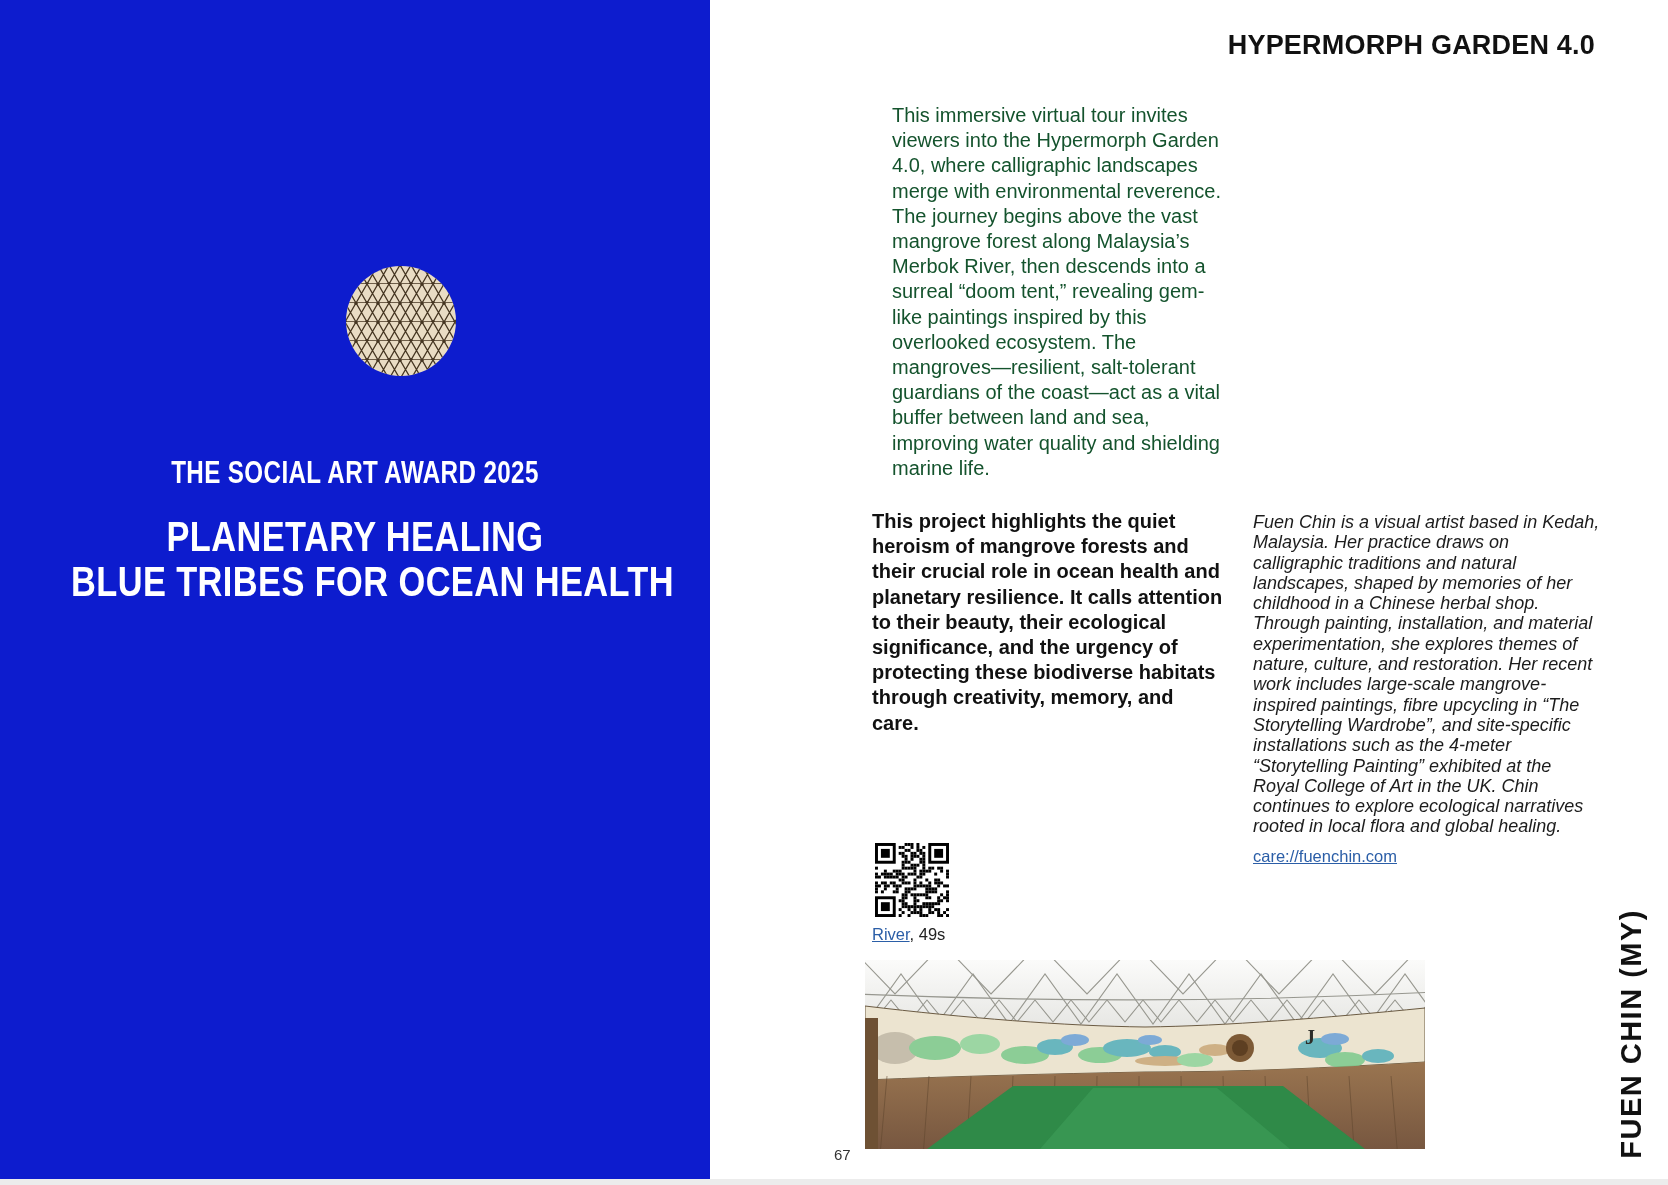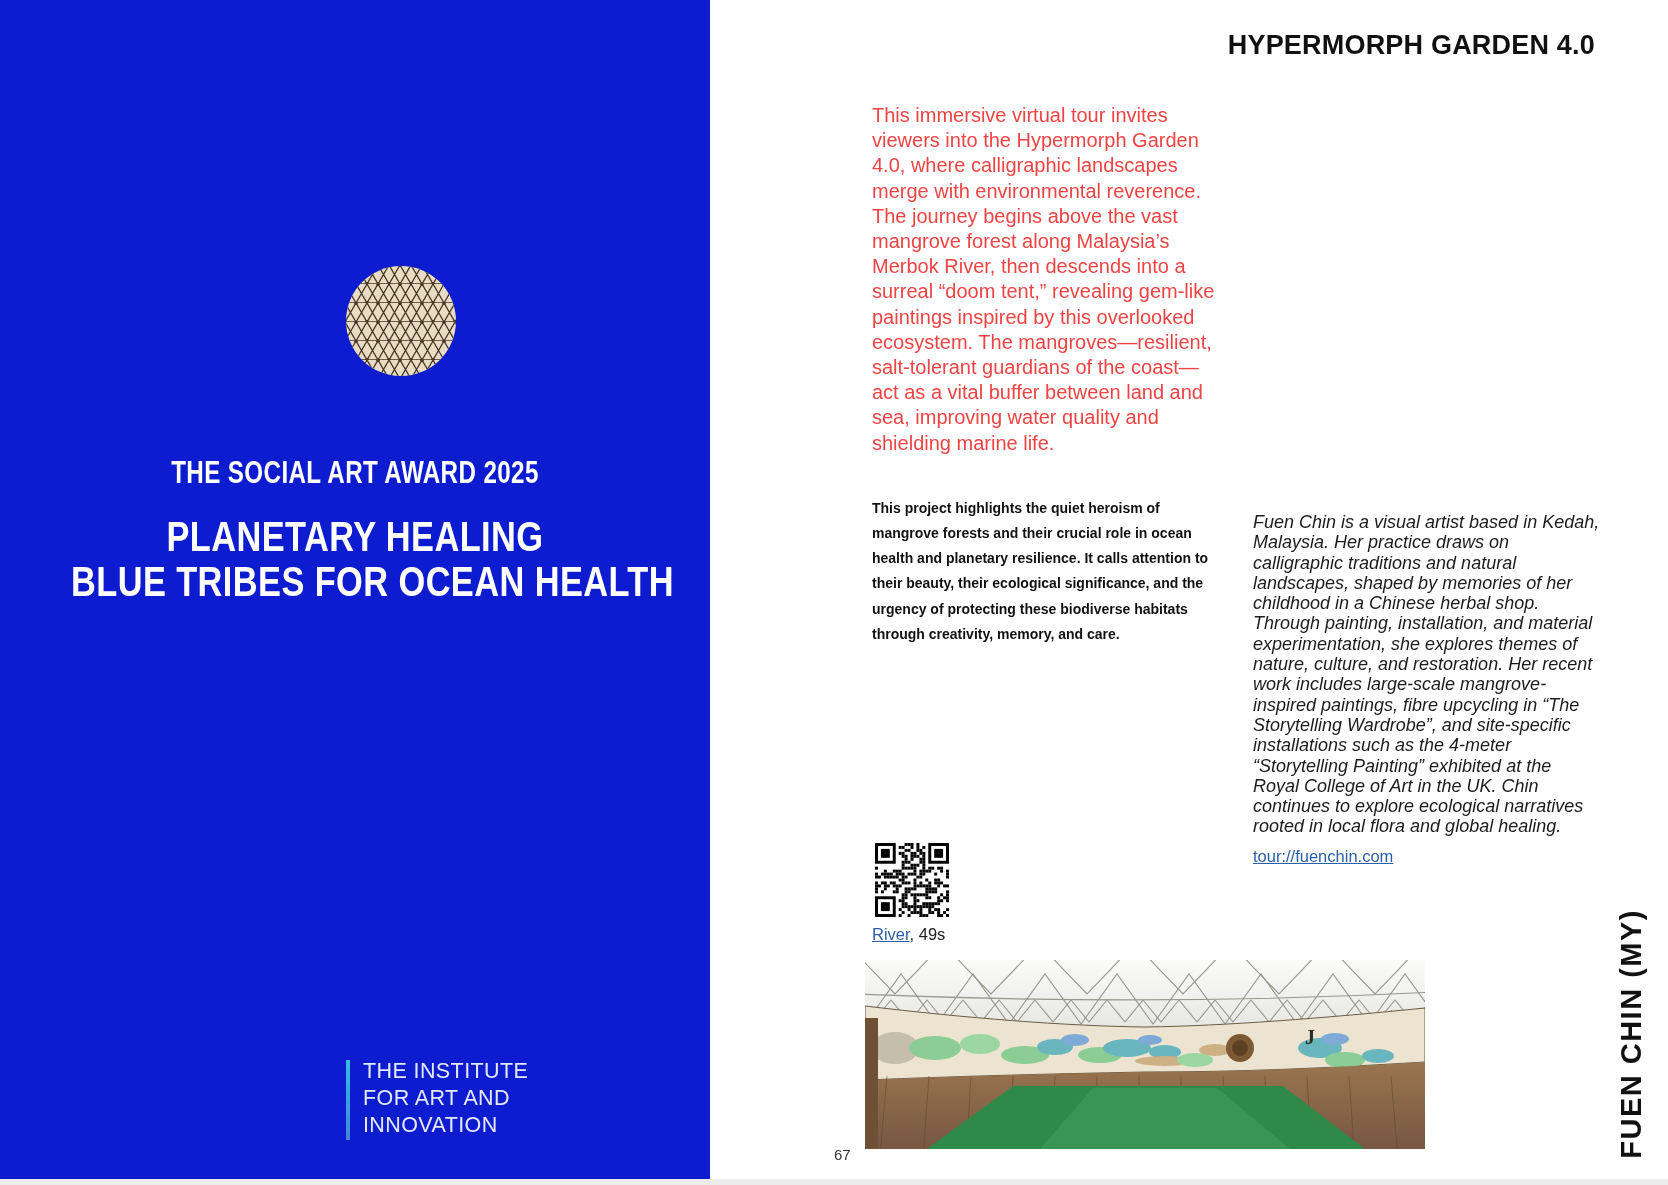--- a/index.html
+++ b/index.html
@@ -47,22 +47,22 @@
   .page--content {
     position:absolute; left:834px; top:0; width:834px; height:1185px;
     background:#ffffff; color:#1a1a1a;
   }
   .page-title {
     position:absolute; top:30px; right:73px; left:0;
     text-align:right; color:#111;
     font-size:27px; font-weight:700; line-height:31px; letter-spacing:.2px;
   }
   .col1 { position:absolute; left:38px; top:103px; width:352px; }
-  .intro-par { font-size:20px; line-height:25.2px; color:#ef4444; }
-  .statement-par { margin-top:40px; font-size:14px; line-height:25.2px; font-weight:700; color:#111; }
+  .intro-par { font-size:20px; line-height:25.2px; color:#14532d;margin-left:20px; }
+  .statement-par { margin-top:28px; font-size:20px; line-height:25.2px; font-weight:700; color:#111; }
   .col2 { position:absolute; left:419px; top:512px; width:348px; }
   .bio-par { font-style:italic; font-size:18px; line-height:20.3px; color:#1c1c1c; }
   .link { color:#2b5ea7; text-decoration:underline; cursor:pointer; }
   .website-link { display:inline-block; margin-top:10px; font-size:16.5px; }
   .qr { position:absolute; left:41px; top:843px; width:74px; height:74px; }
   .video-line { position:absolute; left:38px; top:925px; font-size:16.5px; color:#222; }
   .photo {
     position:absolute; left:31px; top:960px; width:560px; height:189px;
     overflow:hidden; background:#f4f4f2;
   }
@@ -101,44 +101,36 @@
       <circle cx="56" cy="56" r="55" fill="url(#trimesh)"></circle>
     </svg>
 
     <div class="award-title">THE SOCIAL ART AWARD 2025</div>
 
     <div class="main-title">
       <div>PLANETARY HEALING</div>
       <div>BLUE TRIBES FOR OCEAN HEALTH</div>
     </div>
 
-    <div class="institute">
-      <div class="institute-bar"></div>
-      <div class="institute-name">
-        <div>THE INSTITUTE</div>
-        <div>FOR ART AND</div>
-        <div>INNOVATION</div>
-      </div>
-    </div>
   </section>
 
   <section class="page--content">
 
     <h1 class="page-title">
       <div>HYPERMORPH GARDEN 4.0</div>
     </h1>
 
     <div class="col1">
       <p class="intro-par">This immersive virtual tour invites viewers into the Hypermorph Garden 4.0, where calligraphic landscapes merge with environmental reverence. The journey begins above the vast mangrove forest along Malaysia’s Merbok River, then descends into a surreal “doom tent,” revealing gem-like paintings inspired by this overlooked ecosystem. The mangroves—resilient, salt-tolerant guardians of the coast—act as a vital buffer between land and sea, improving water quality and shielding marine life.</p>
       <p class="statement-par">This project highlights the quiet heroism of mangrove forests and their crucial role in ocean health and planetary resilience. It calls attention to their beauty, their ecological significance, and the urgency of protecting these biodiverse habitats through creativity, memory, and care.</p>
     </div>
 
     <div class="col2">
       <p class="bio-par">Fuen Chin is a visual artist based in Kedah, Malaysia. Her practice draws on calligraphic traditions and natural landscapes, shaped by memories of her childhood in a Chinese herbal shop. Through painting, installation, and material experimentation, she explores themes of nature, culture, and restoration. Her recent work includes large-scale mangrove-inspired paintings, fibre upcycling in “The Storytelling Wardrobe”, and site-specific installations such as the 4-meter “Storytelling Painting” exhibited at the Royal College of Art in the UK. Chin continues to explore ecological narratives rooted in local flora and global healing.</p>
-      <a class="link website-link">tour://fuenchin.com</a>
+      <a class="link website-link">care://fuenchin.com</a>
     </div>
 
     <svg id="qr" class="qr" viewBox="0 0 25 25">
         <rect x="10" y="0" width="1" height="1" fill="#000"></rect>
         <rect x="11" y="0" width="1" height="1" fill="#000"></rect>
         <rect x="12" y="0" width="1" height="1" fill="#000"></rect>
         <rect x="14" y="0" width="1" height="1" fill="#000"></rect>
         <rect x="8" y="1" width="1" height="1" fill="#000"></rect>
         <rect x="9" y="1" width="1" height="1" fill="#000"></rect>
         <rect x="12" y="1" width="1" height="1" fill="#000"></rect>

